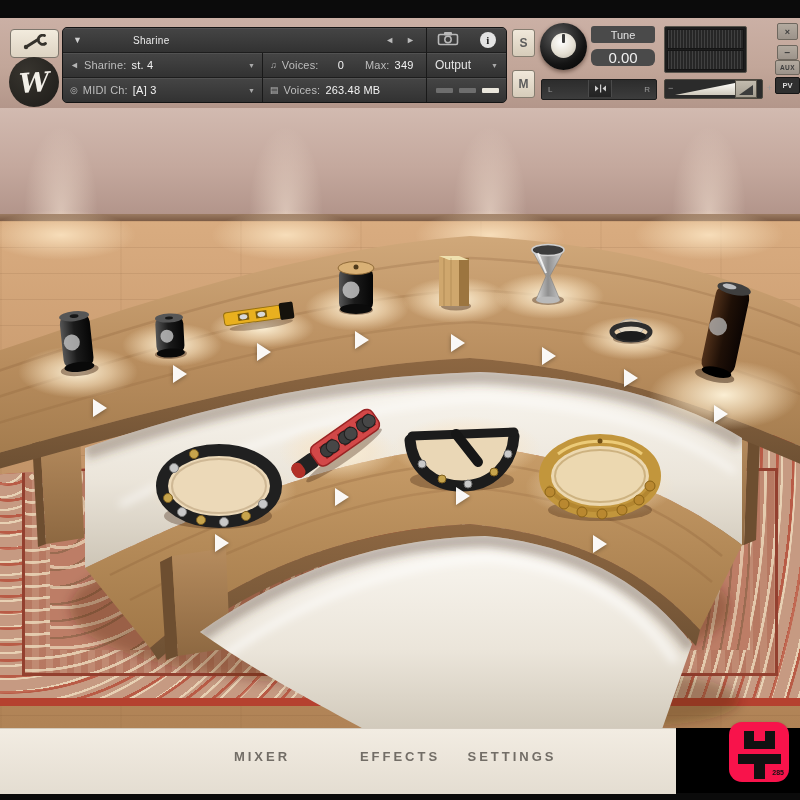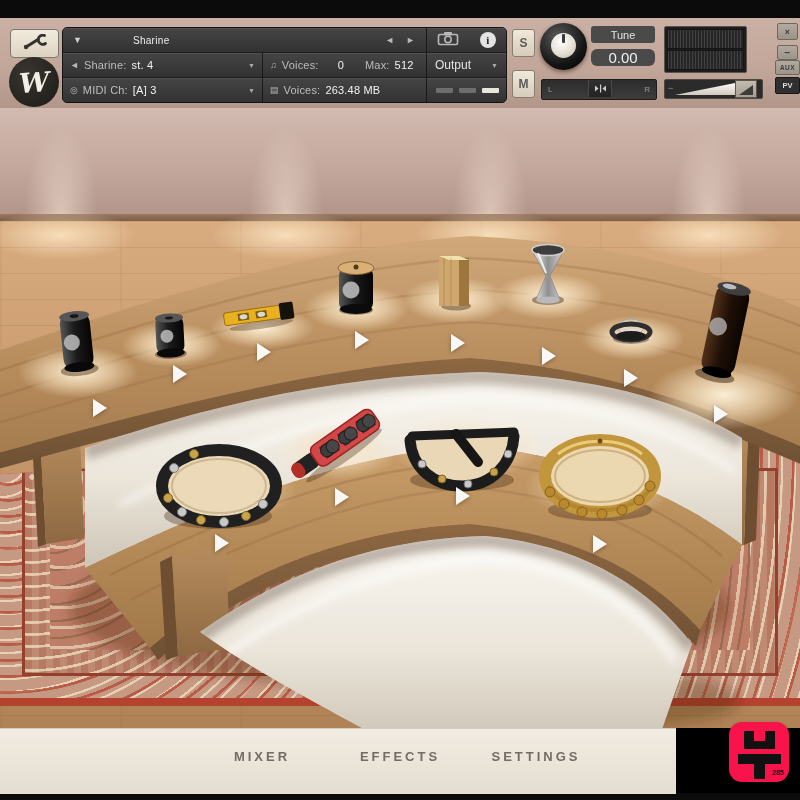--- a/index.html
+++ b/index.html
@@ -218,21 +218,21 @@
             <span class="ico">◄</span>
             <span class="lab">Sharine:</span>
             <span class="val">st. 4</span>
             <span class="caret">▼</span>
           </div>
           <div class="cell cellB">
             <span class="ico">♫</span>
             <span class="lab">Voices:</span>
             <span class="val" style="margin-left:14px;">0</span>
             <span class="lab" style="margin-left:16px;">Max:</span>
-            <span class="val">512</span>
+            <span class="val">349</span>
           </div>
         </div>
         <div class="prow">
           <div class="cell cellA">
             <span class="ico">◎</span>
             <span class="lab">MIDI Ch:</span>
             <span class="val">[A] 3</span>
             <span class="caret">▼</span>
           </div>
           <div class="cell cellB">
@@ -548,21 +548,21 @@
   <div class="arrow" style="left:624px;top:369px;"></div>
   <div class="arrow" style="left:714px;top:405px;"></div>
   <div class="arrow" style="left:215px;top:534px;"></div>
   <div class="arrow" style="left:335px;top:488px;"></div>
   <div class="arrow" style="left:456px;top:487px;"></div>
   <div class="arrow" style="left:593px;top:535px;"></div>
 
   <div class="abs bottombar">
     <span class="navtab" style="left:262px;">MIXER</span>
     <span class="navtab" style="left:400px;">EFFECTS</span>
-    <span class="navtab" style="left:536px;">SETTINGS</span>
+    <span class="navtab" style="left:512px;">SETTINGS</span>
   </div>
   <div class="abs blackstrip"></div>
 
   <div class="abs watermark">
     <svg width="60" height="60" viewBox="0 0 60 60">
       <rect x="15" y="9" width="10" height="15" fill="#111"></rect>
       <rect x="36" y="9" width="10" height="15" fill="#111"></rect>
       <rect x="15" y="19" width="31" height="8" fill="#111"></rect>
       <rect x="9" y="32" width="43" height="10" fill="#111"></rect>
       <rect x="25" y="42" width="11" height="15" fill="#111"></rect>

